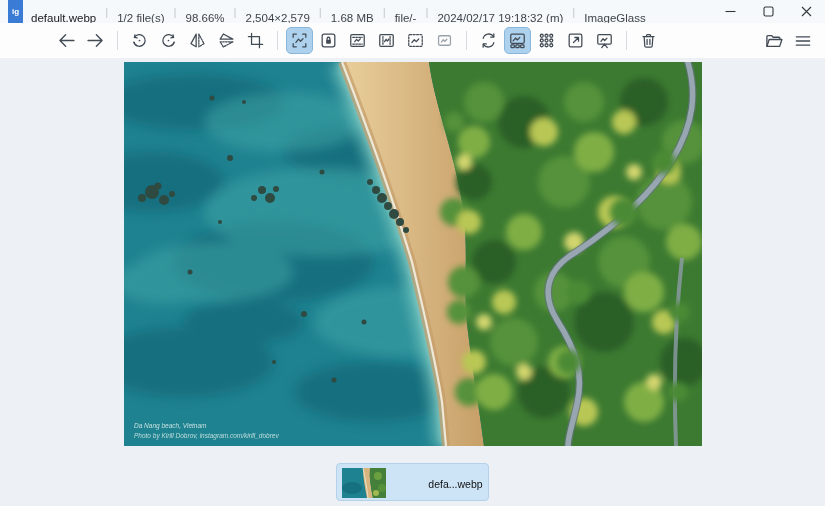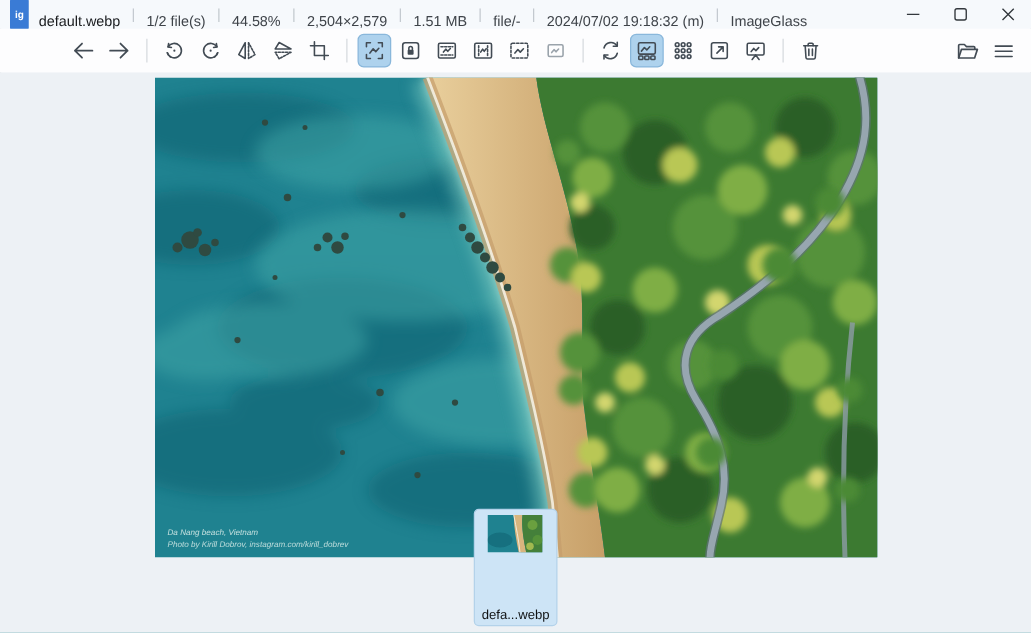--- a/index.html
+++ b/index.html
@@ -56,45 +56,45 @@
     width:578px; height:384px;
   }
   .canvas svg { display:block; }
   
   .thumbbar {
     position:absolute; left:0; right:0; bottom:5px;
     display:flex; justify-content:center;
   }
   .thumb {
     background:#cde4f6; border:1px solid #b3d2ea; border-radius:4px;
-    padding:4px 5px 2px; display:flex; flex-direction:column; align-items:center;gap:42px;
+    padding:4px 5px 2px; display:flex; flex-direction:row; align-items:center;gap:42px;
   }
   .thumb-img { width:44px; height:30px; }
   .thumb-label { font-size:10.5px; color:#101214; margin-top:2px; line-height:12px; }
 </style>
 </head>
 <body>
 
 <div class="window">
 
   <div class="titlebar">
     <div class="app-icon">ig</div>
     <span class="tseg fname">default.webp</span>
     <span class="tsep">|</span>
     <span class="tseg">1/2 file(s)</span>
     <span class="tsep">|</span>
-    <span class="tseg">44.58%</span>
+    <span class="tseg">98.66%</span>
     <span class="tsep">|</span>
     <span class="tseg">2,504×2,579</span>
     <span class="tsep">|</span>
-    <span class="tseg">1.51 MB</span>
+    <span class="tseg">1.68 MB</span>
     <span class="tsep">|</span>
     <span class="tseg">file/-</span>
     <span class="tsep">|</span>
-    <span class="tseg">2024/07/02 19:18:32 (m)</span>
+    <span class="tseg">2024/02/17 19:18:32 (m)</span>
     <span class="tsep">|</span>
     <span class="tseg">ImageGlass</span>
 
     <div class="win-controls">
       <button class="win-btn">
         <svg width="11" height="11" viewBox="0 0 11 11">
             <path d="M0.5 5.5 H10.5" stroke="#33383d" stroke-width="1.1"></path>
           </svg>
       </button>
       <button class="win-btn">

